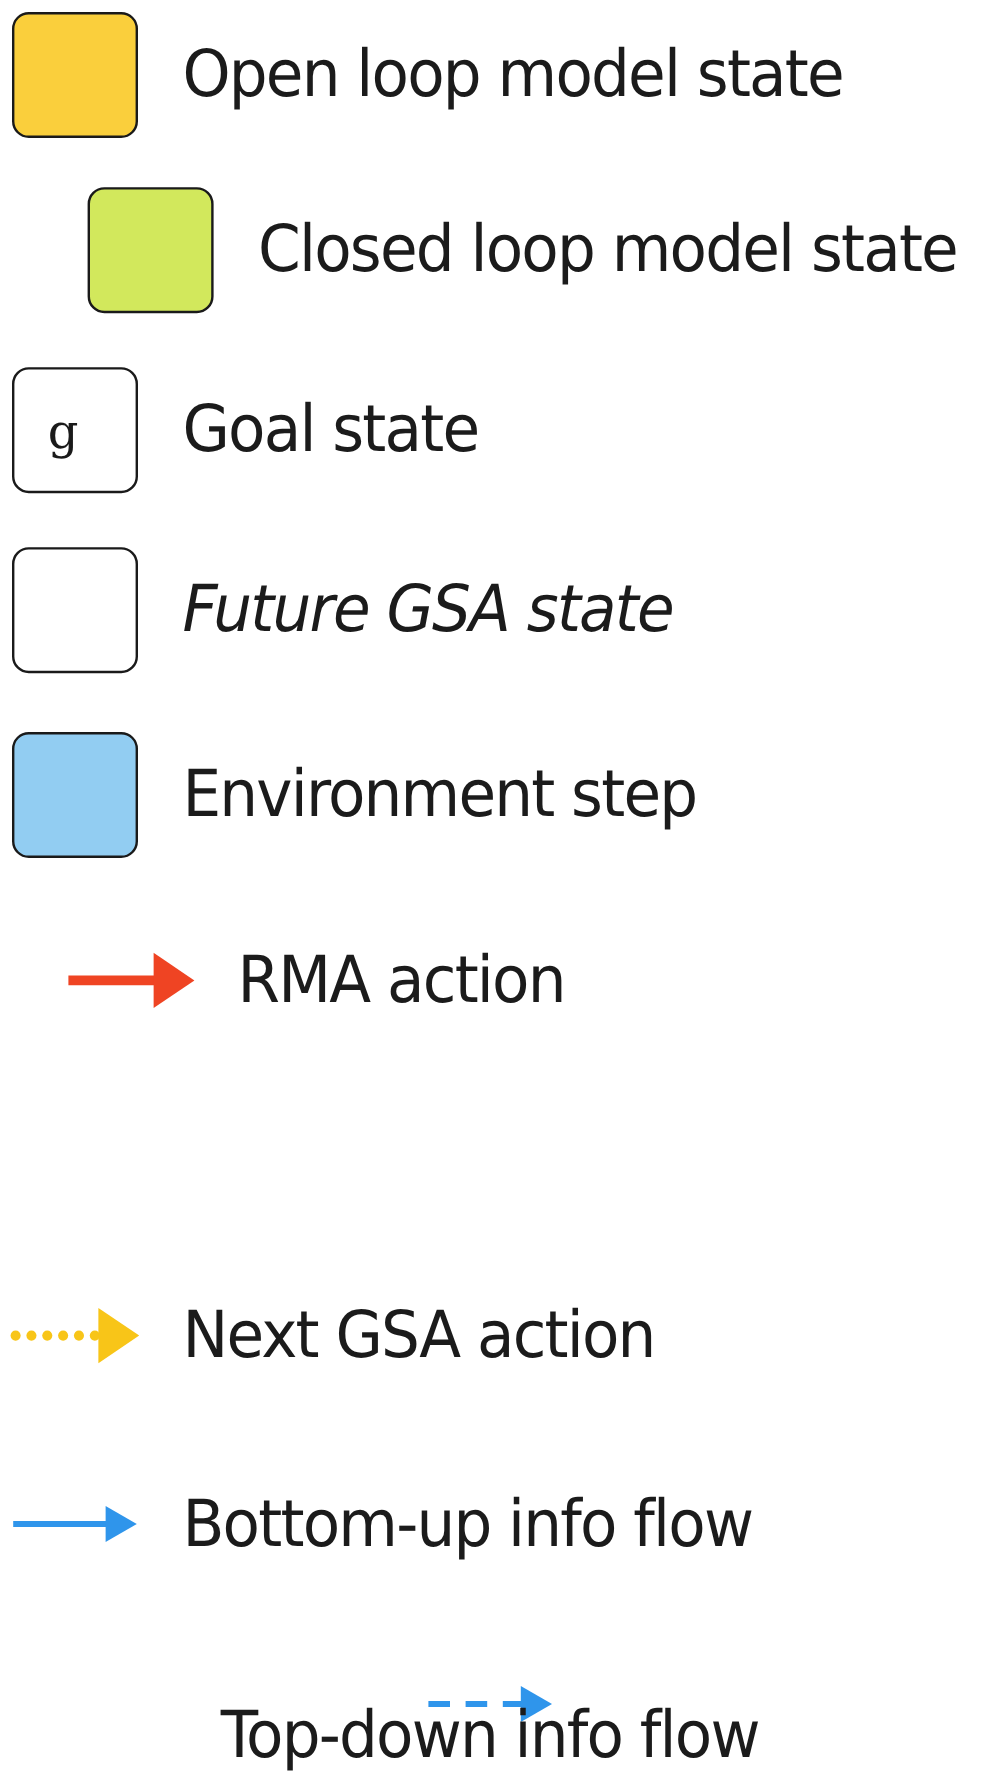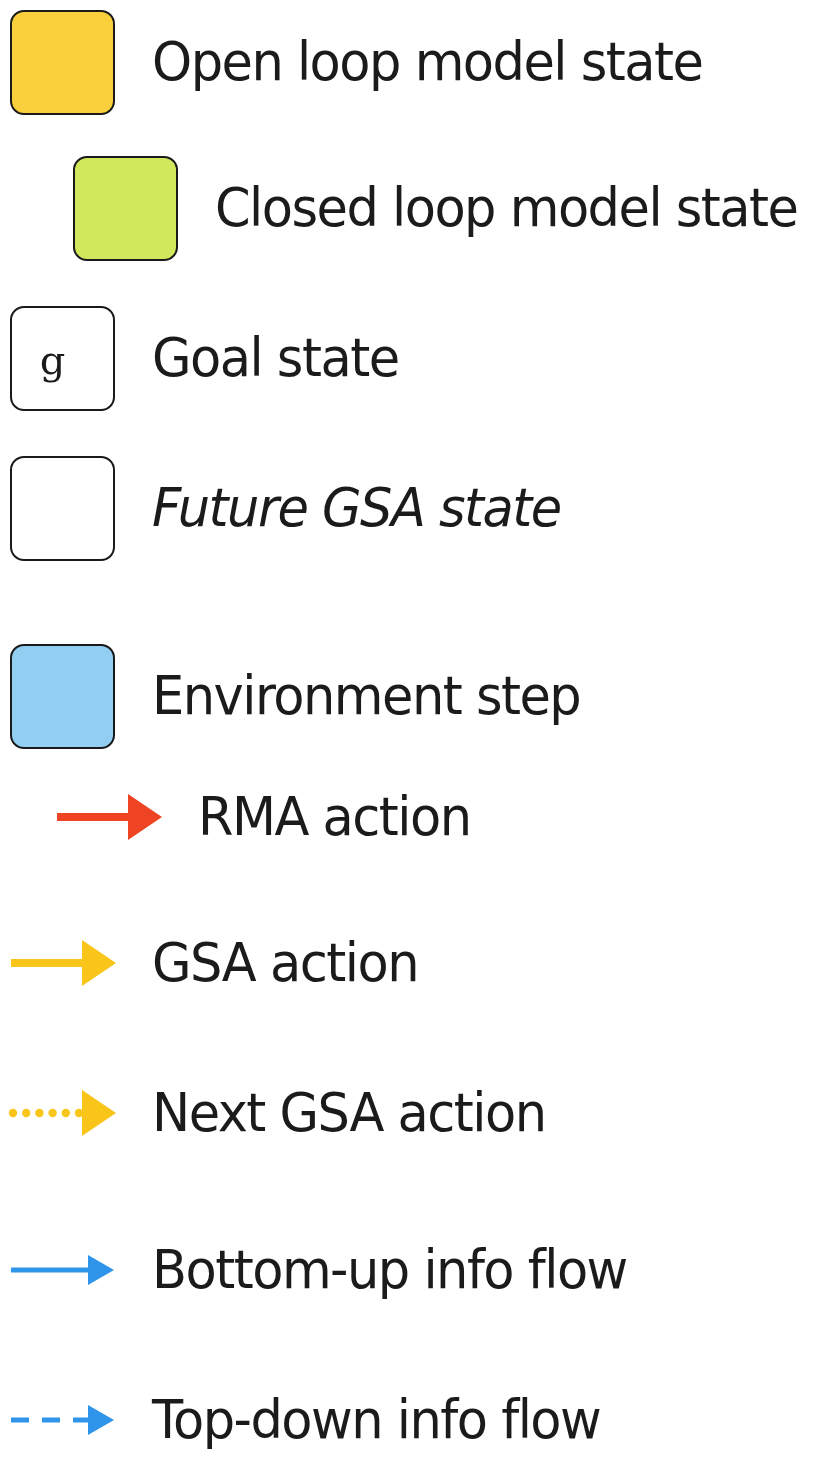--- a/index.html
+++ b/index.html
@@ -118,59 +118,52 @@
         </div>
       </div>
       <div class="legend-label">Goal state</div>
     </div>
     <div class="legend-row" style="top: 453px; height: 110px; font-style: italic;">
       <div class="swatch-cell">
         <div class="box-swatch" style="background: rgb(255, 255, 255); border-color: rgb(26, 26, 26);"></div>
       </div>
       <div class="legend-label">Future GSA state</div>
     </div>
-    <div class="legend-row" style="top: 641px; height: 110px;">
+    <div class="legend-row" style="top: 607px; height: 110px;">
       <div class="swatch-cell">
         <div class="box-swatch" style="background: rgb(146, 205, 242); border-color: rgb(26, 26, 26);"></div>
       </div>
       <div class="legend-label">Environment step</div>
     </div>
     <div class="legend-row" style="top: 762px; height: 110px; margin-left: 46px;">
       <div class="arrow-cell"><span><svg viewBox="0 0 140 110">
             <line x1="11" y1="55" x2="85" y2="55" stroke="#EF4423" stroke-width="8" stroke-linecap="butt"></line>
             <polygon points="82,32 116,55 82,78" fill="#EF4423"></polygon>
           </svg></span></div>
       <div class="legend-label">RMA action</div>
-    </div>
-    <div class="legend-row" style="top: 908px; height: 110px;">
-      <div class="arrow-cell"><span><svg viewBox="0 0 140 110">
-            <line x1="11" y1="55" x2="85" y2="55" stroke="#F8C518" stroke-width="8" stroke-linecap="butt"></line>
-            <polygon points="82,32 116,55 82,78" fill="#F8C518"></polygon>
-          </svg></span></div>
-      <div class="legend-label">GSA action</div>
     </div>
     <div class="legend-row" style="top: 1058px; height: 110px;">
       <div class="arrow-cell"><span><svg viewBox="0 0 140 110">
             <circle cx="13" cy="55" r="4.2" fill="#F8C518"></circle>
             <circle cx="26.2" cy="55" r="4.2" fill="#F8C518"></circle>
             <circle cx="39.4" cy="55" r="4.2" fill="#F8C518"></circle>
             <circle cx="52.599999999999994" cy="55" r="4.2" fill="#F8C518"></circle>
             <circle cx="65.8" cy="55" r="4.2" fill="#F8C518"></circle>
             <circle cx="79" cy="55" r="4.2" fill="#F8C518"></circle>
             <polygon points="82,32 116,55 82,78" fill="#F8C518"></polygon>
           </svg></span></div>
       <div class="legend-label">Next GSA action</div>
     </div>
     <div class="legend-row" style="top: 1215px; height: 110px;">
       <div class="arrow-cell"><span><svg viewBox="0 0 140 110">
             <line x1="11" y1="55" x2="92" y2="55" stroke="#2F95EB" stroke-width="5" stroke-linecap="butt"></line>
             <polygon points="88,40 114,55 88,70" fill="#2F95EB"></polygon>
           </svg></span></div>
       <div class="legend-label">Bottom-up info flow</div>
     </div>
-    <div class="legend-row" style="top: 1365px; height: 110px;">
+    <div class="legend-row" style="top: 1365px; height: 110px; flex-direction: column;">
       <div class="arrow-cell"><span><svg viewBox="0 0 140 110">
             <line x1="11" y1="55" x2="92" y2="55" stroke="#2F95EB" stroke-width="5" stroke-linecap="butt" stroke-dasharray="18 13"></line>
             <polygon points="88,40 114,55 88,70" fill="#2F95EB"></polygon>
           </svg></span></div>
       <div class="legend-label">Top-down info flow</div>
     </div>
   </div>
 
 </body></html>

